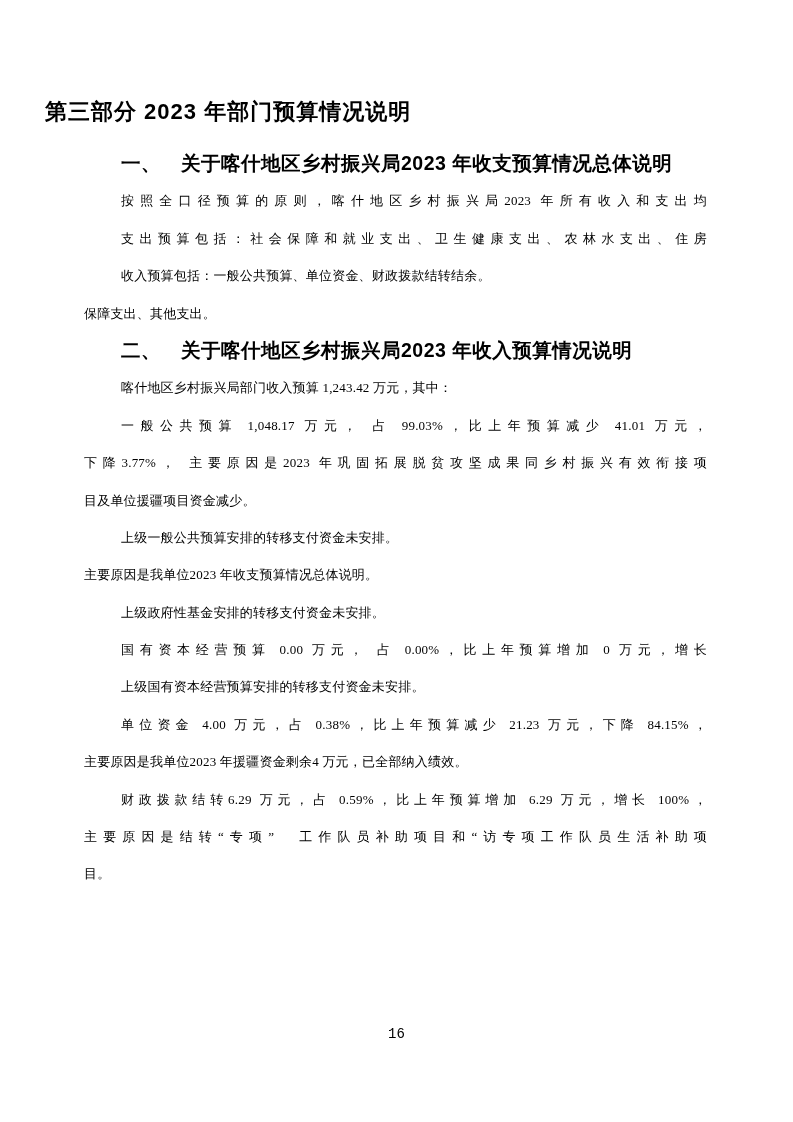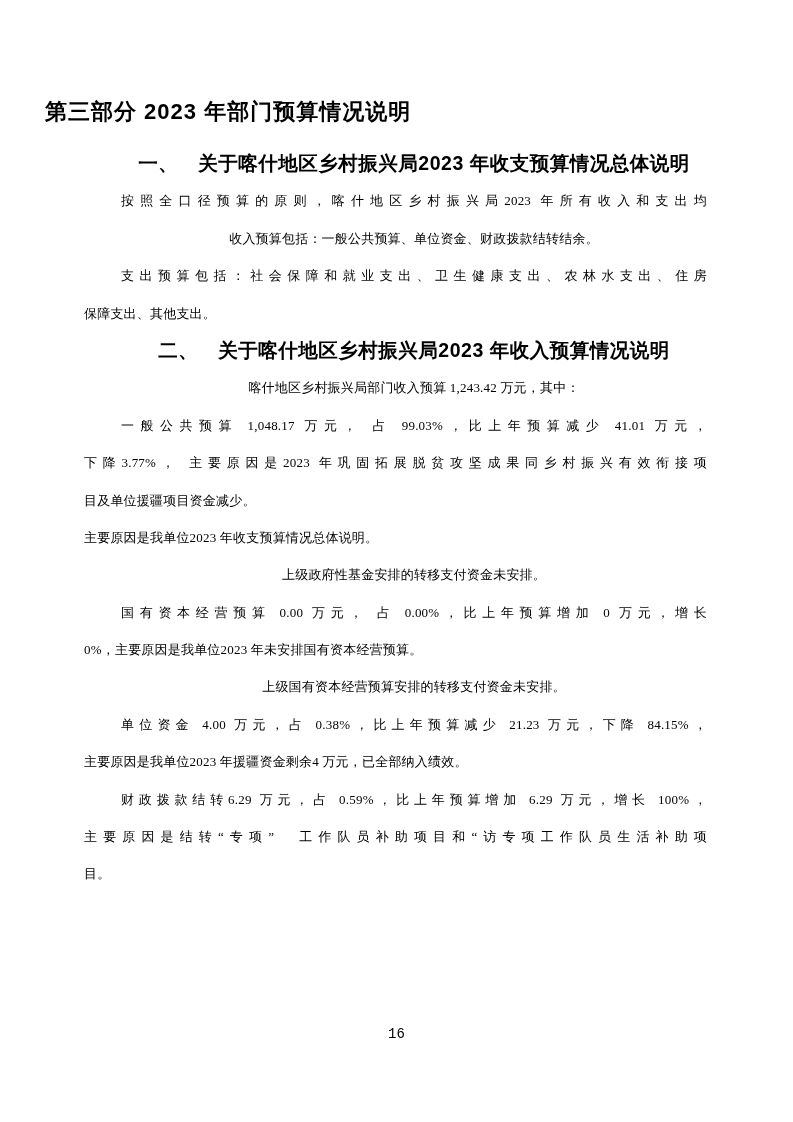--- a/index.html
+++ b/index.html
@@ -37,21 +37,20 @@
   }
   .line {
     height: 37.4px;
     line-height: 37.4px;
     font-size: 13px;
     letter-spacing: 0.2px;
     overflow: visible;
   }
   .line.indent {
     padding-left: 37px;
-    text-align: center;
   }
   .line.full {
     text-align: justify;
     text-align-last: justify;
   }
   .line.heading {
     font-family: "Liberation Sans", sans-serif;
     font-weight: 700;
     font-size: 19.5px;
     letter-spacing: 0.5px;
@@ -70,32 +69,32 @@
 </style>
 </head>
 <body>
 
 <div class="page">
   <div class="doc-title">第三部分 2023 年部门预算情况说明</div>
 
   <div class="doc-body">
       <div class="line heading indent">一、　关于喀什地区乡村振兴局2023 年收支预算情况总体说明</div>
       <div class="line indent full">按照全口径预算的原则，喀什地区乡村振兴局2023 年所有收入和支出均</div>
+      <div class="line indent full">支出预算包括：社会保障和就业支出、卫生健康支出、农林水支出、住房</div>
       <div class="line indent">收入预算包括：一般公共预算、单位资金、财政拨款结转结余。</div>
-      <div class="line indent full">支出预算包括：社会保障和就业支出、卫生健康支出、农林水支出、住房</div>
       <div class="line">保障支出、其他支出。</div>
       <div class="line heading indent">二、　关于喀什地区乡村振兴局2023 年收入预算情况说明</div>
       <div class="line indent">喀什地区乡村振兴局部门收入预算 1,243.42 万元，其中：</div>
       <div class="line indent full">一般公共预算 1,048.17 万元， 占 99.03%，比上年预算减少 41.01 万元，</div>
       <div class="line full">下降3.77%， 主要原因是2023 年巩固拓展脱贫攻坚成果同乡村振兴有效衔接项</div>
       <div class="line">目及单位援疆项目资金减少。</div>
+      <div class="line indent">上级一般公共预算安排的转移支付资金未安排。</div>
       <div class="line">主要原因是我单位2023 年收支预算情况总体说明。</div>
       <div class="line indent">上级政府性基金安排的转移支付资金未安排。</div>
       <div class="line indent full">国有资本经营预算 0.00 万元， 占 0.00%，比上年预算增加 0 万元，增长</div>
-      <div class="line">0%，主要原因是我单位2023 年未安排国有资本经营预算。</div>
       <div class="line indent">上级国有资本经营预算安排的转移支付资金未安排。</div>
       <div class="line indent full">单位资金 4.00 万元，占 0.38%，比上年预算减少 21.23 万元，下降 84.15%，</div>
       <div class="line">主要原因是我单位2023 年援疆资金剩余4 万元，已全部纳入绩效。</div>
       <div class="line indent full">财政拨款结转6.29 万元，占 0.59%，比上年预算增加 6.29 万元，增长 100%，</div>
       <div class="line full">主要原因是结转“专项”　工作队员补助项目和“访专项工作队员生活补助项</div>
       <div class="line">目。</div>
     </div>
 
   <div class="page-number">16</div>
 </div>

